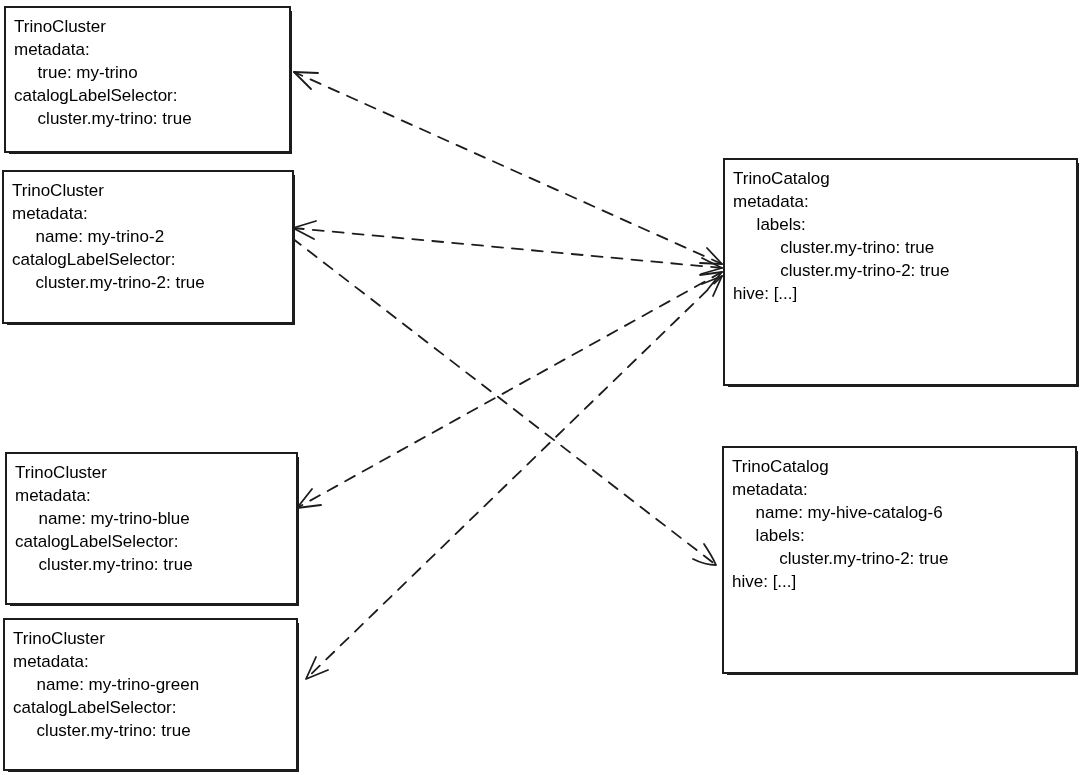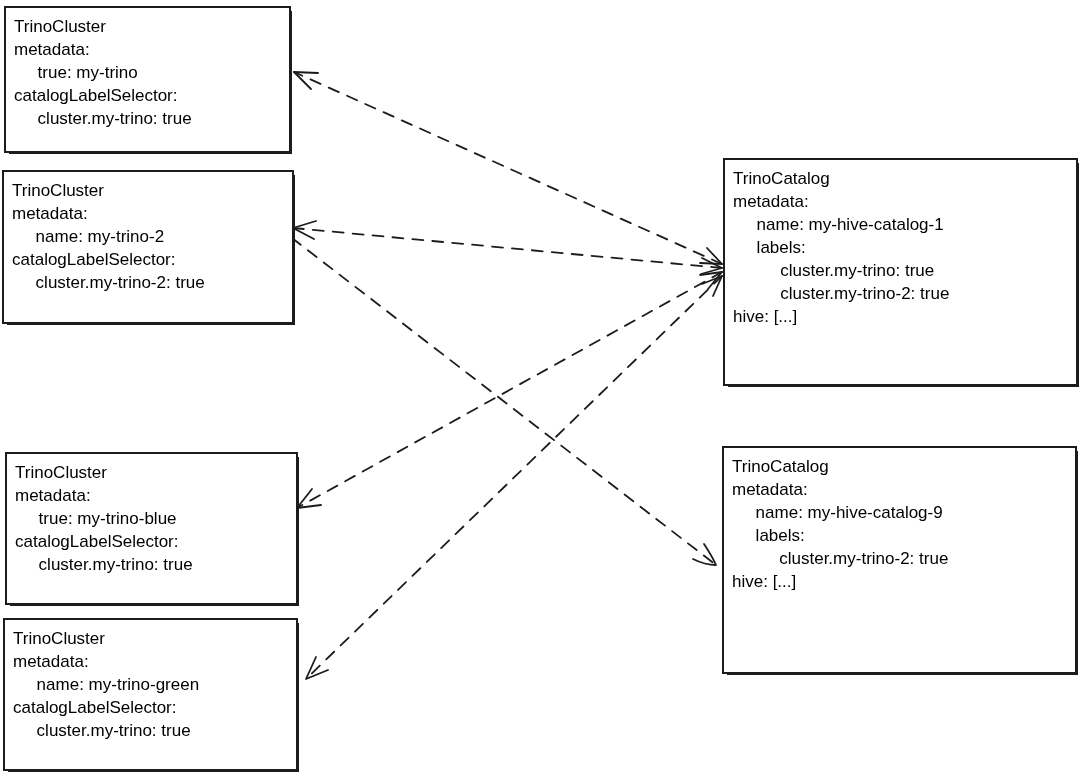--- a/index.html
+++ b/index.html
@@ -96,45 +96,44 @@
     <div class="box-line">TrinoCluster</div>
     <div class="box-line">metadata:</div>
     <div class="box-line">     name: my-trino-2</div>
     <div class="box-line">catalogLabelSelector:</div>
     <div class="box-line">     cluster.my-trino-2: true</div>
   </div>
 
   <div class="node-box" id="box-my-trino-blue">
     <div class="box-line">TrinoCluster</div>
     <div class="box-line">metadata:</div>
-    <div class="box-line">     true: my-trino-blue</div>
+    <div class="box-line">     name: my-trino-blue</div>
     <div class="box-line">catalogLabelSelector:</div>
     <div class="box-line">     cluster.my-trino: true</div>
   </div>
 
   <div class="node-box" id="box-my-trino-green">
     <div class="box-line">TrinoCluster</div>
     <div class="box-line">metadata:</div>
     <div class="box-line">     name: my-trino-green</div>
     <div class="box-line">catalogLabelSelector:</div>
     <div class="box-line">     cluster.my-trino: true</div>
   </div>
 
   <div class="node-box" id="box-catalog-1">
     <div class="box-line">TrinoCatalog</div>
     <div class="box-line">metadata:</div>
-    <div class="box-line">     name: my-hive-catalog-1</div>
     <div class="box-line">     labels:</div>
     <div class="box-line">          cluster.my-trino: true</div>
     <div class="box-line">          cluster.my-trino-2: true</div>
     <div class="box-line">hive: [...]</div>
   </div>
 
   <div class="node-box" id="box-catalog-2">
     <div class="box-line">TrinoCatalog</div>
     <div class="box-line">metadata:</div>
-    <div class="box-line">     name: my-hive-catalog-9</div>
+    <div class="box-line">     name: my-hive-catalog-6</div>
     <div class="box-line">     labels:</div>
     <div class="box-line">          cluster.my-trino-2: true</div>
     <div class="box-line">hive: [...]</div>
   </div>
 
 </div>
 
 </body></html>

